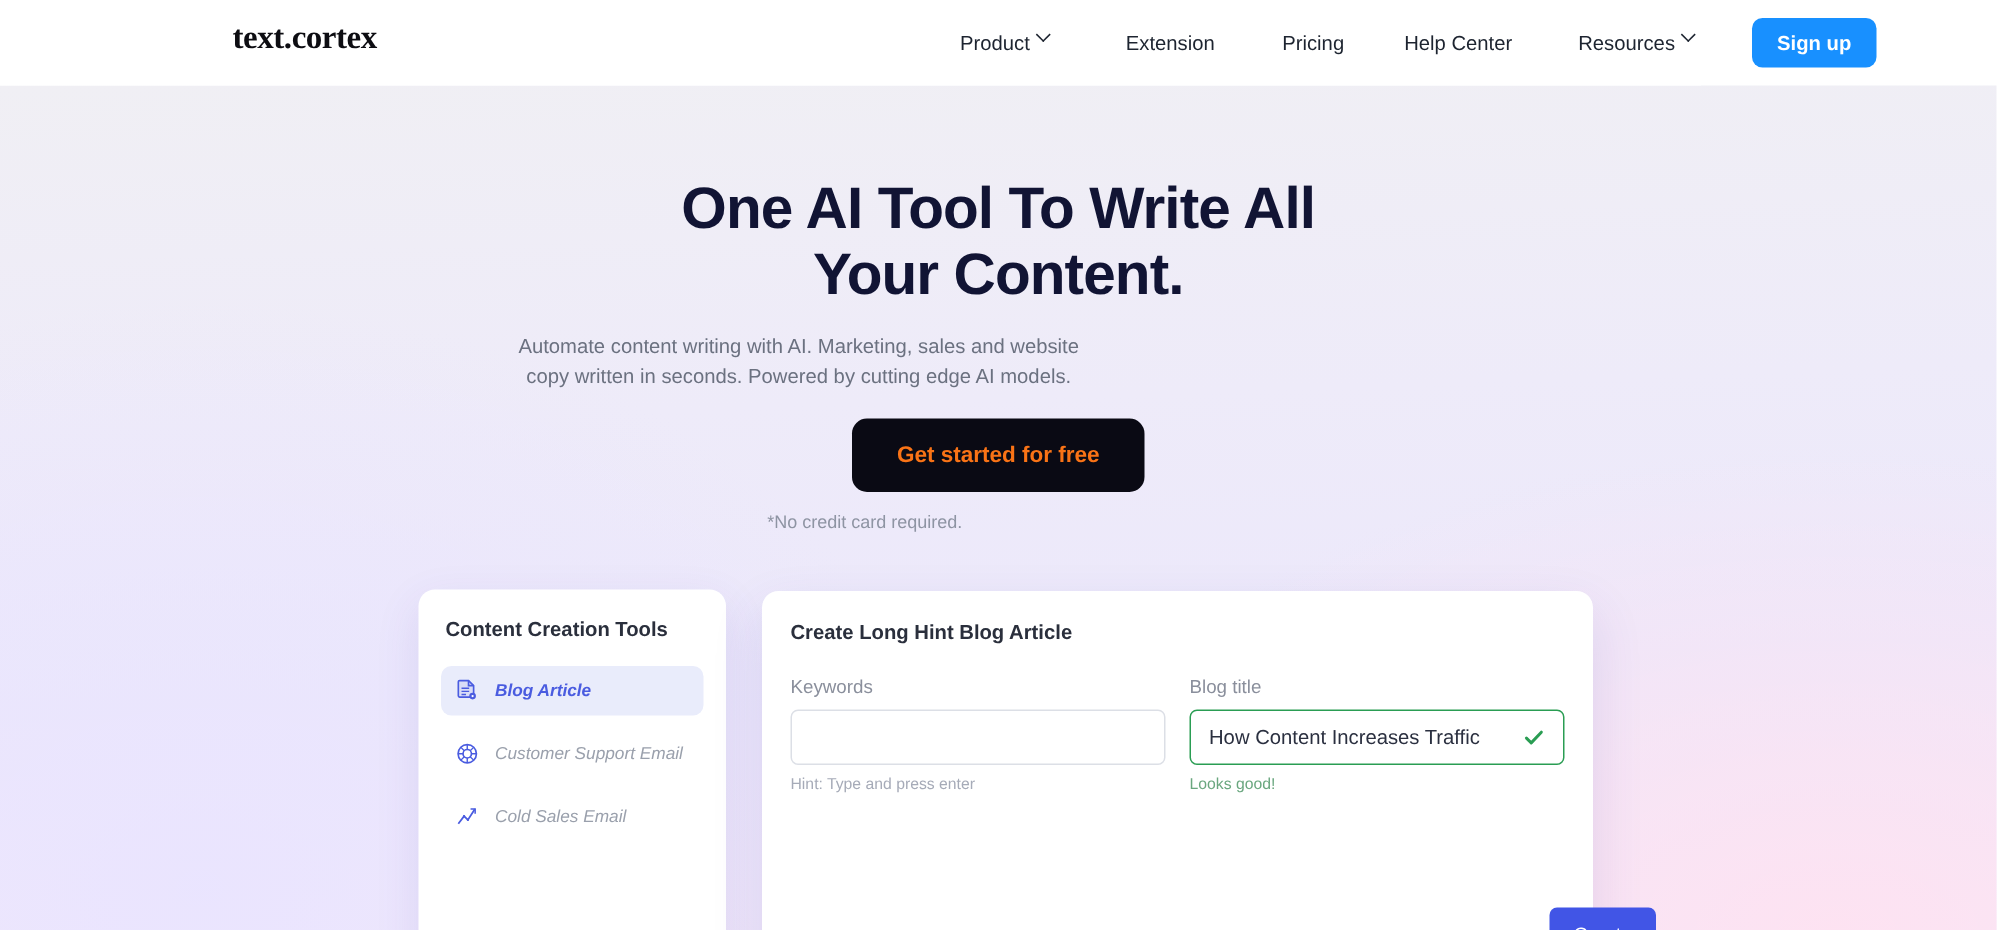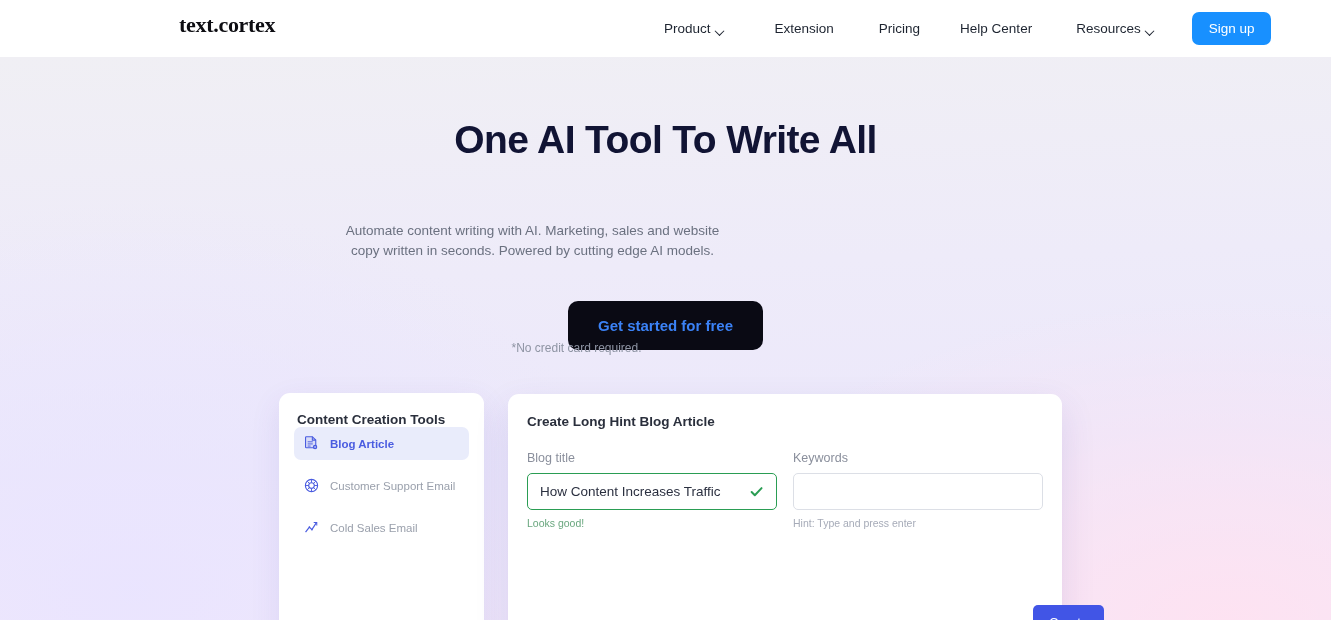--- a/index.html
+++ b/index.html
@@ -9,60 +9,59 @@
     font-family:"Liberation Sans", sans-serif;
     background:#ffffff;
   }
 
   
   .header {
     position:absolute; top:0; left:0;
     width:1134px; height:57px;
     background:#ffffff;
     z-index:40;
-    margin-left:24px;
   }
   .logo {
     position:absolute; left:155px; top:12px;
     font-family:"Liberation Serif", serif;
     font-weight:bold; font-size:22px;
     letter-spacing:-0.3px;
     color:#0d0d12;
   }
   .nav {
     position:absolute; left:640px; top:0;
     height:57px;
     display:flex; align-items:center;
     gap:0px;
   }
   .nav-item {
     font-size:13.5px;
     color:#1d2430;
     padding:0 0;
-    display:flex; align-items:flex-end; gap:3px;
+    display:flex; align-items:flex-start; gap:3px;
     white-space:nowrap;
     cursor:pointer;
   }
   .nav-sp-1 { width:52px; }
   .nav-sp-2 { width:45px; }
   .nav-sp-3 { width:40px; }
   .nav-sp-4 { width:44px; }
   .nav-sp-5 { width:39px; }
   .chev {
     display:inline-block;
     width:7px; height:7px;
     border-right:1.4px solid #1d2430;
     border-bottom:1.4px solid #1d2430;
     transform:rotate(45deg) translate(-1px,-1px);
     margin-left:2px;
   }
   .signup-btn {
     background:#1890ff;
     color:#ffffff;
-    font-size:13.5px; font-weight:normal;
+    font-size:13.5px; font-weight:bold;
     border:none; border-radius:7px;
     padding:9px 17px;
     cursor:pointer;
     white-space:nowrap;
   }
 
   
   .hero {
     position:absolute; top:57px; left:0;
     width:1331px; height:563px;
@@ -87,26 +86,25 @@
     font-size:13.5px; line-height:19.5px;
     color:#6b7180;
   }
   .cta-wrap {
     position:absolute; top:222px; left:0; width:1331px;
     text-align:center;
   }
   .cta-btn {
     display:inline-block;
     background:#0a0a14;
-    color:#3b82f6;
+    color:#f97316;
     font-size:15px; font-weight:bold;
     border:none; border-radius:10px;
     padding:16px 30px;
     cursor:pointer;
-    margin-top:22px;
   }
   .cta-note {
     position:absolute; top:284px; left:0; width:1153px;
     text-align:center;
     font-size:12px;
     color:#8e94a3;
   }
 
   
   .tools-card {
@@ -116,33 +114,34 @@
     background:#ffffff;
     border-radius:11px;
     box-shadow:0 10px 30px rgba(80,60,160,0.10);
     z-index:10;
     padding:19px 15px 0 15px;
     overflow:hidden;
   }
   .tools-title {
     font-size:13.5px; font-weight:bold;
     color:#2a2f3c;
+    margin-bottom:17px;
     padding-left:3px;
   }
   .tool-item {
     display:flex; align-items:center;
     gap:10px;
     height:33px;
     padding:0 9px;
     border-radius:7px;
     margin-bottom:9px;
     cursor:pointer;
   }
   .tool-item.active { background:#e9ecfb; }
-  .tool-label { font-size:11.5px; color:#9aa0ac; white-space:nowrap; }
+  .tool-label { font-size:11.5px; color:#9aa0ac; white-space:nowrap;font-style:italic; }
   .tool-item.active .tool-label { color:#4a5ce0; font-weight:bold; }
   .tool-icon { width:17px; height:17px; flex:none; display:block; }
 
   .form-card {
     position:absolute;
     left:508px; top:337px;
     width:554px; height:259px;
     background:#ffffff;
     border-radius:11px;
     box-shadow:0 14px 34px rgba(80,60,160,0.13);
@@ -221,20 +220,21 @@
     </div>
     <div class="nav-sp-5"></div>
     <button class="signup-btn">Sign up</button>
   </div>
 </div>
 
 <div class="hero">
 
   <div class="headline">
     <div>One AI Tool To Write All</div>
+    <div>Your Content.</div>
   </div>
 
   <div class="subhead">
     <div>Automate content writing with AI. Marketing, sales and website</div>
     <div>copy written in seconds. Powered by cutting edge AI models.</div>
   </div>
 
   <div class="cta-wrap">
     <button class="cta-btn">Get started for free</button>
   </div>
@@ -280,40 +280,40 @@
         </svg>
       </span>
       <span class="tool-label">Cold Sales Email</span>
     </div>
   </div>
 
   <div class="form-card">
     <div class="form-title">Create Long Hint Blog Article</div>
 
     <div class="fields">
+
+      <div class="field">
+        <div class="field-label">Keywords</div>
+        <div class="input-box plain">
+          <span class="input-text"></span>
+        </div>
+        <div class="field-hint hint-grey">Hint: Type and press enter</div>
+      </div>
 
       <div class="field">
         <div class="field-label">Blog title</div>
         <div class="input-box valid">
           <span class="input-text">How Content Increases Traffic</span>
           <span class="check-icon">
             <svg viewBox="0 0 16 16" fill="none" stroke="#2a9d53" stroke-width="2.1" stroke-linecap="round" stroke-linejoin="round">
               <path d="M2.8 8.6l3.4 3.4L13.4 4.4"></path>
             </svg>
           </span>
         </div>
         <div class="field-hint hint-ok">Looks good!</div>
       </div>
 
-      <div class="field">
-        <div class="field-label">Keywords</div>
-        <div class="input-box plain">
-          <span class="input-text"></span>
-        </div>
-        <div class="field-hint hint-grey">Hint: Type and press enter</div>
-      </div>
-
     </div>
 
     <button class="create-btn">Create</button>
   </div>
 
 </div>
 
 </body></html>

